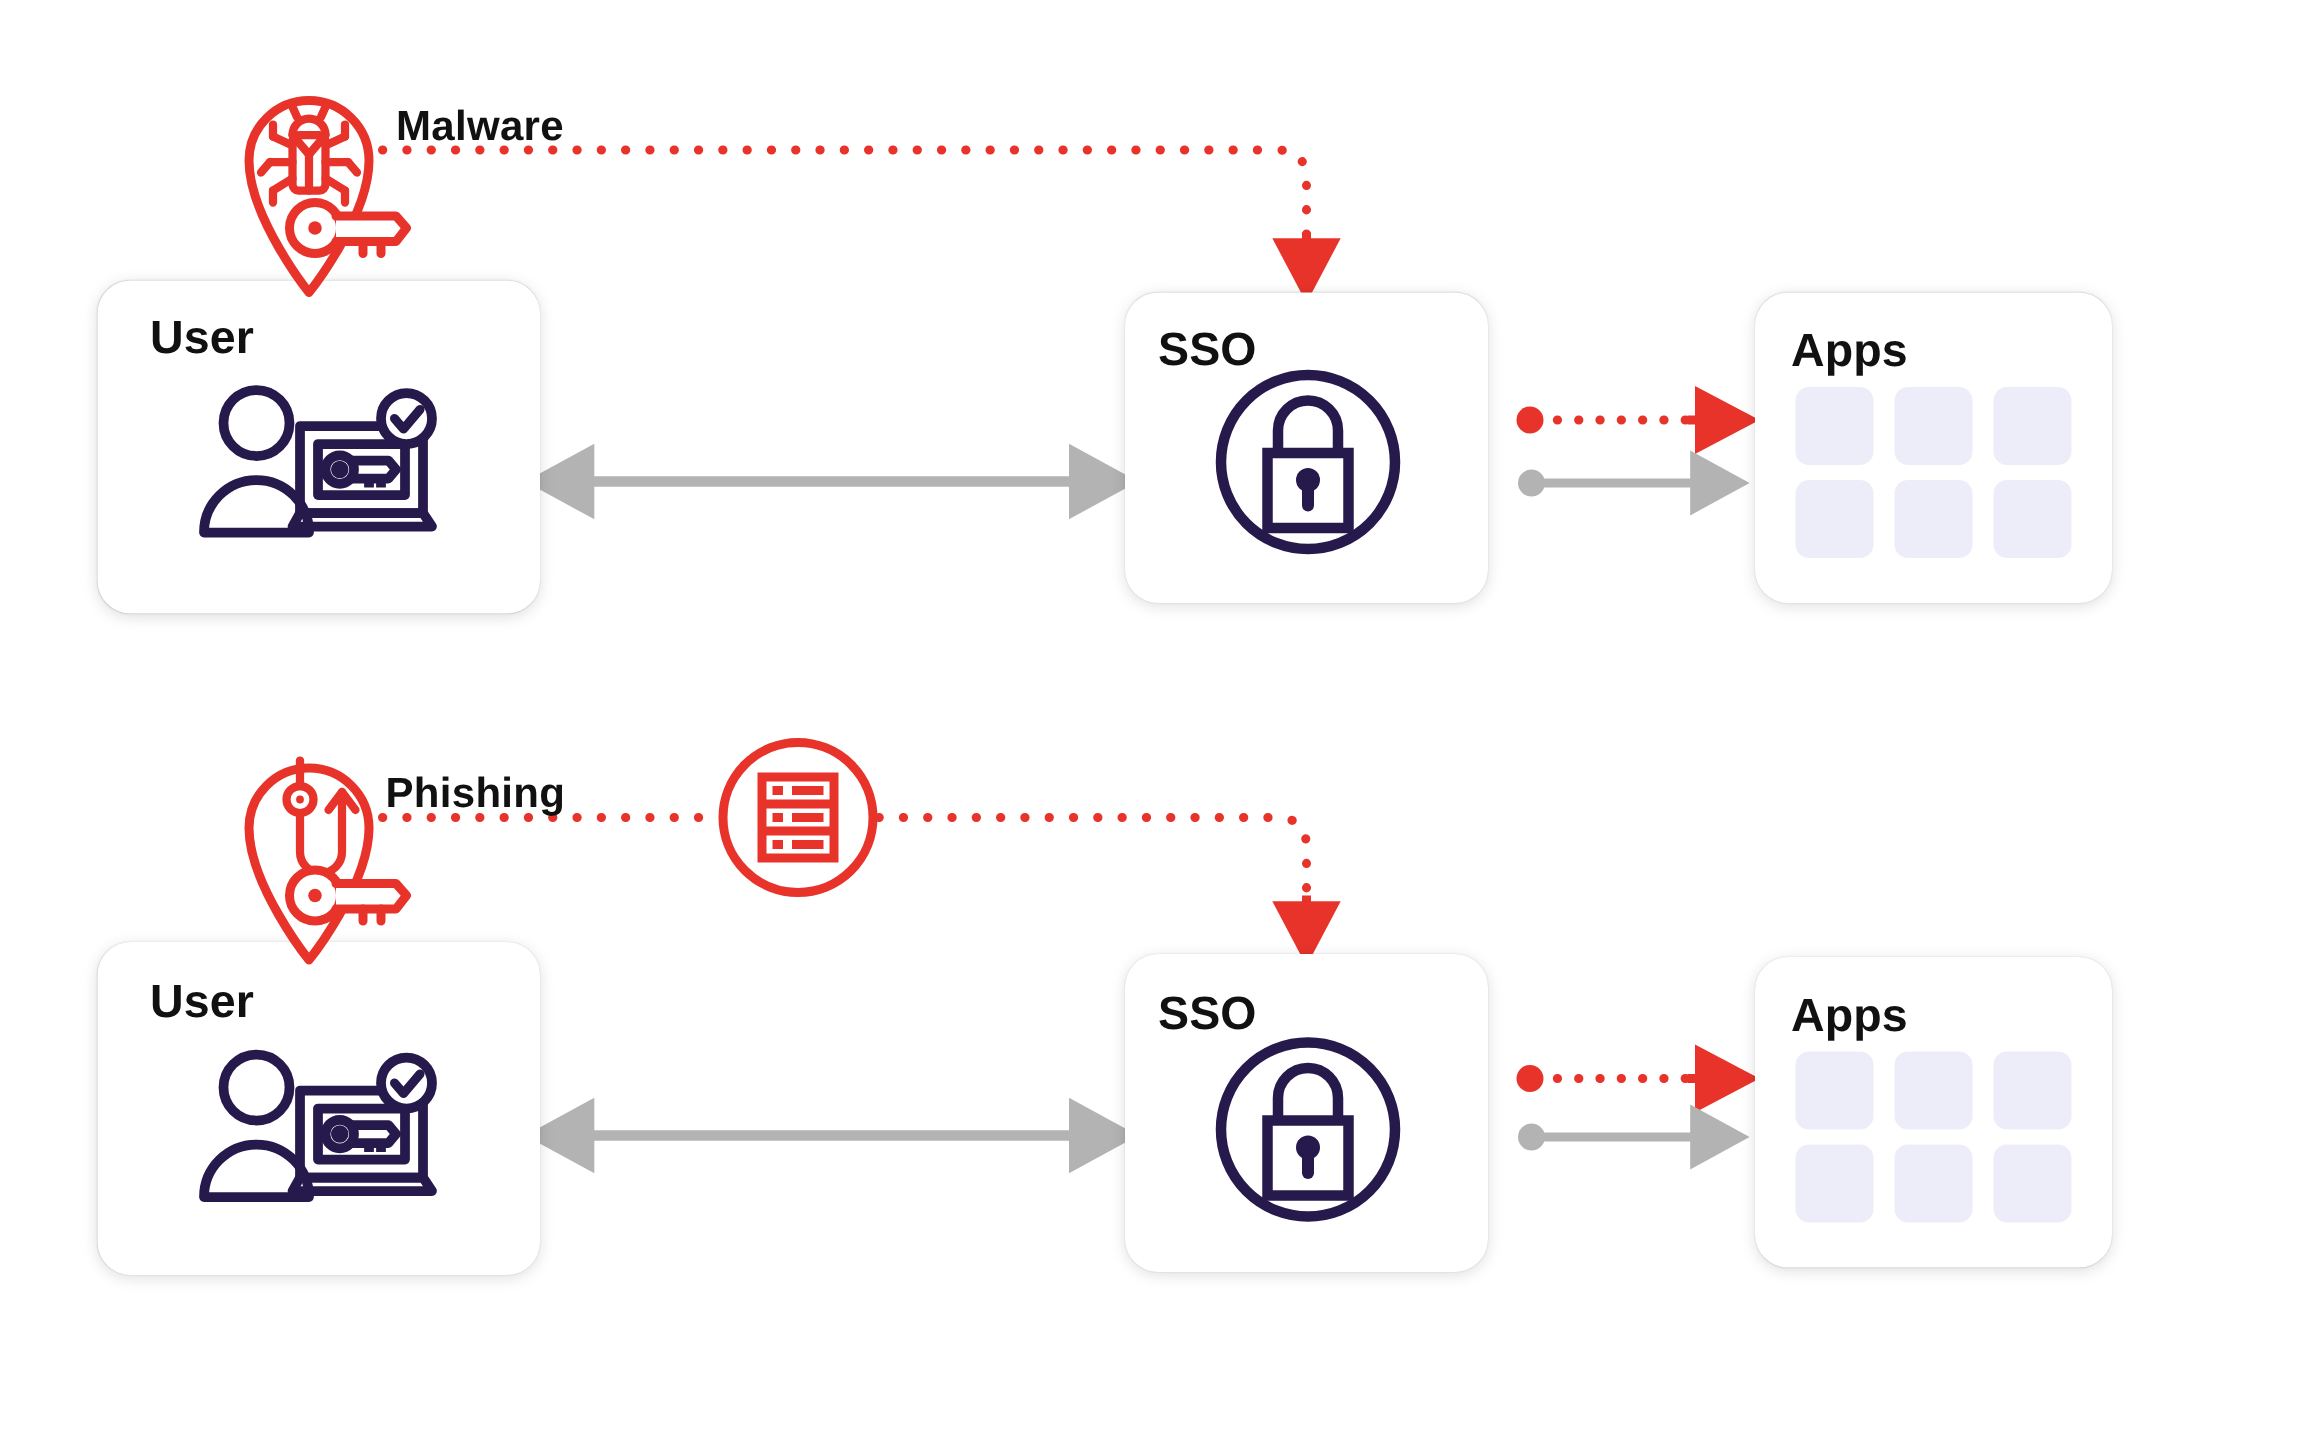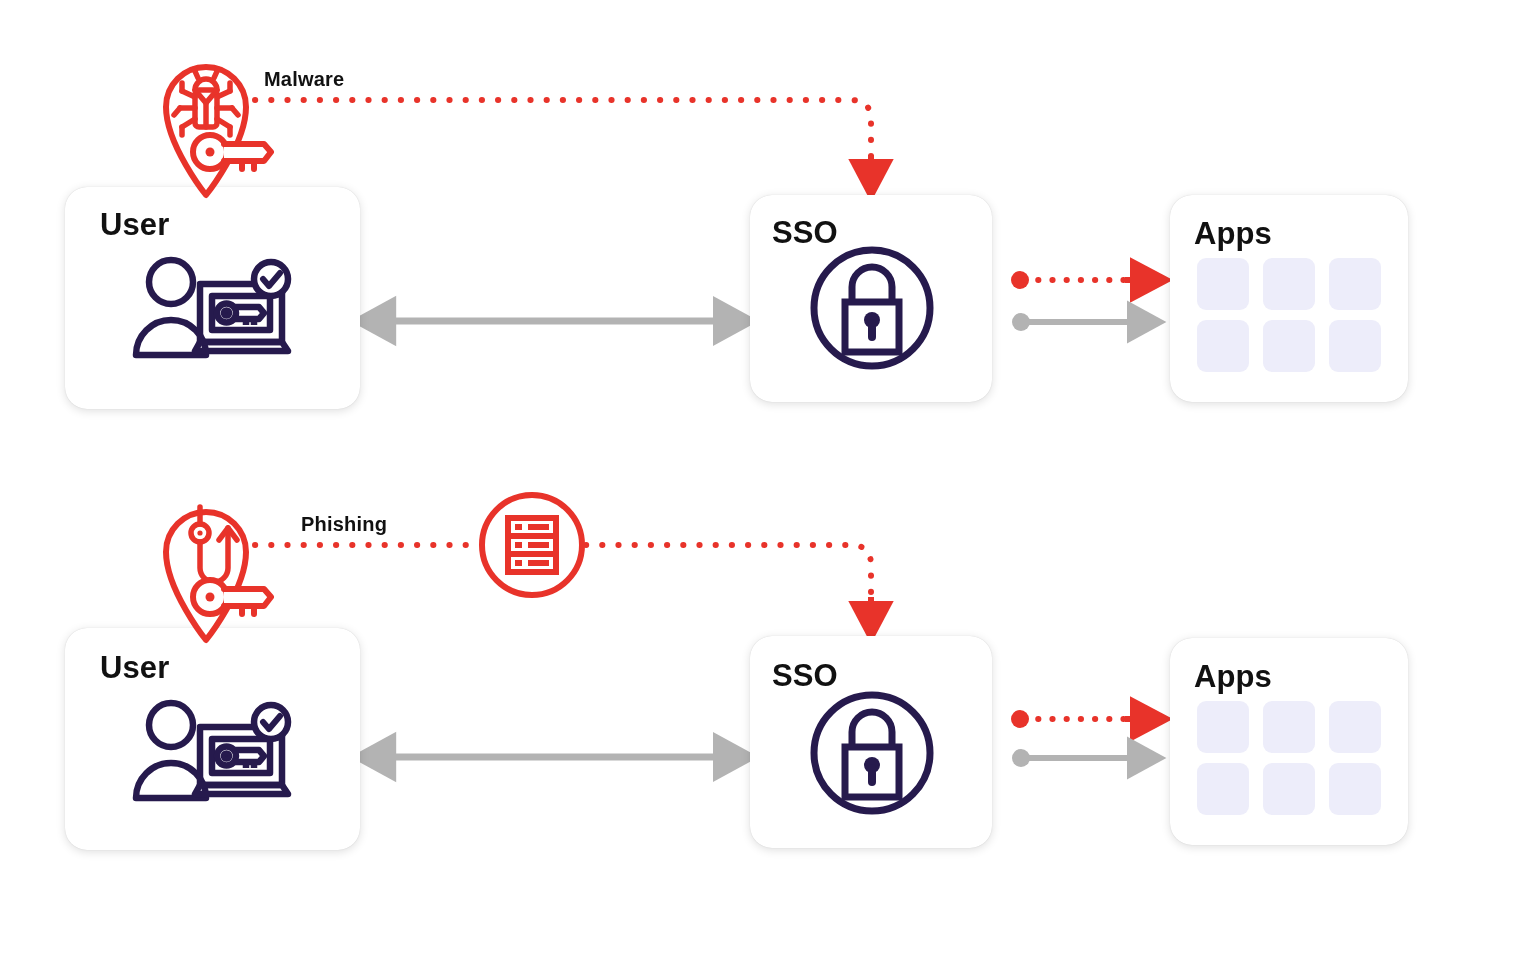--- a/index.html
+++ b/index.html
@@ -33,21 +33,21 @@
     font-weight: 600;
     color: #111111;
     letter-spacing: 0.1px;
     white-space: nowrap;
   }
   .card-icon {
     position: absolute;
   }
   .threat-label {
     position: absolute;
-    font-size: 20px;
+    font-size: 28px;
     font-weight: 700;
     color: #111111;
     white-space: nowrap;
     letter-spacing: 0.2px;
     text-align: right;
   }
   .app-tile {
     position: absolute;
     border-radius: 9px;
   }
@@ -242,21 +242,21 @@
       </g>
       <g>
         <circle cx="52" cy="107" r="17" fill="#ffffff"></circle>
         <circle cx="52" cy="107" r="4.5" fill="#E8332A" stroke="none"></circle>
         <path d="M66,99 L106,99 L113,107 L106,116 L66,116" fill="#ffffff"></path>
         <path d="M84,116 L84,124 M96,116 L96,124"></path>
       </g>
     </g>
   </svg>
 </div>
-<div class="threat-label" style="left:257px; top:513px;margin-left:44px;">Phishing</div>
+<div class="threat-label" style="left:257px; top:513px;">Phishing</div>
 
 <div class="card-icon" style="left:478px; top:491px; width:108px; height:108px;">
   <svg viewBox="0 0 108 108" width="108" height="108">
     <g fill="none" stroke="#E8332A" stroke-width="6">
       <circle cx="54" cy="54" r="50" fill="#ffffff"></circle>
       <rect x="30" y="27" width="48" height="54"></rect>
       <path d="M30,45 L78,45 M30,63 L78,63"></path>
       <rect x="37" y="33" width="7" height="6" fill="#E8332A" stroke="none"></rect>
       <rect x="50" y="33" width="21" height="6" fill="#E8332A" stroke="none"></rect>
       <rect x="37" y="51" width="7" height="6" fill="#E8332A" stroke="none"></rect>

